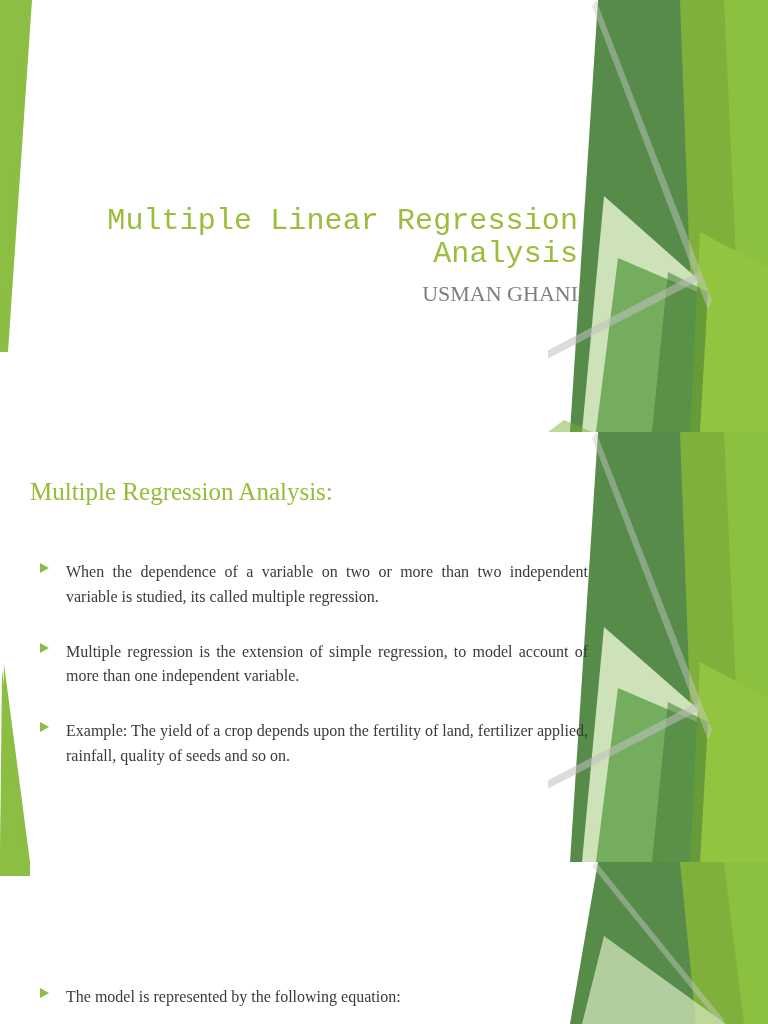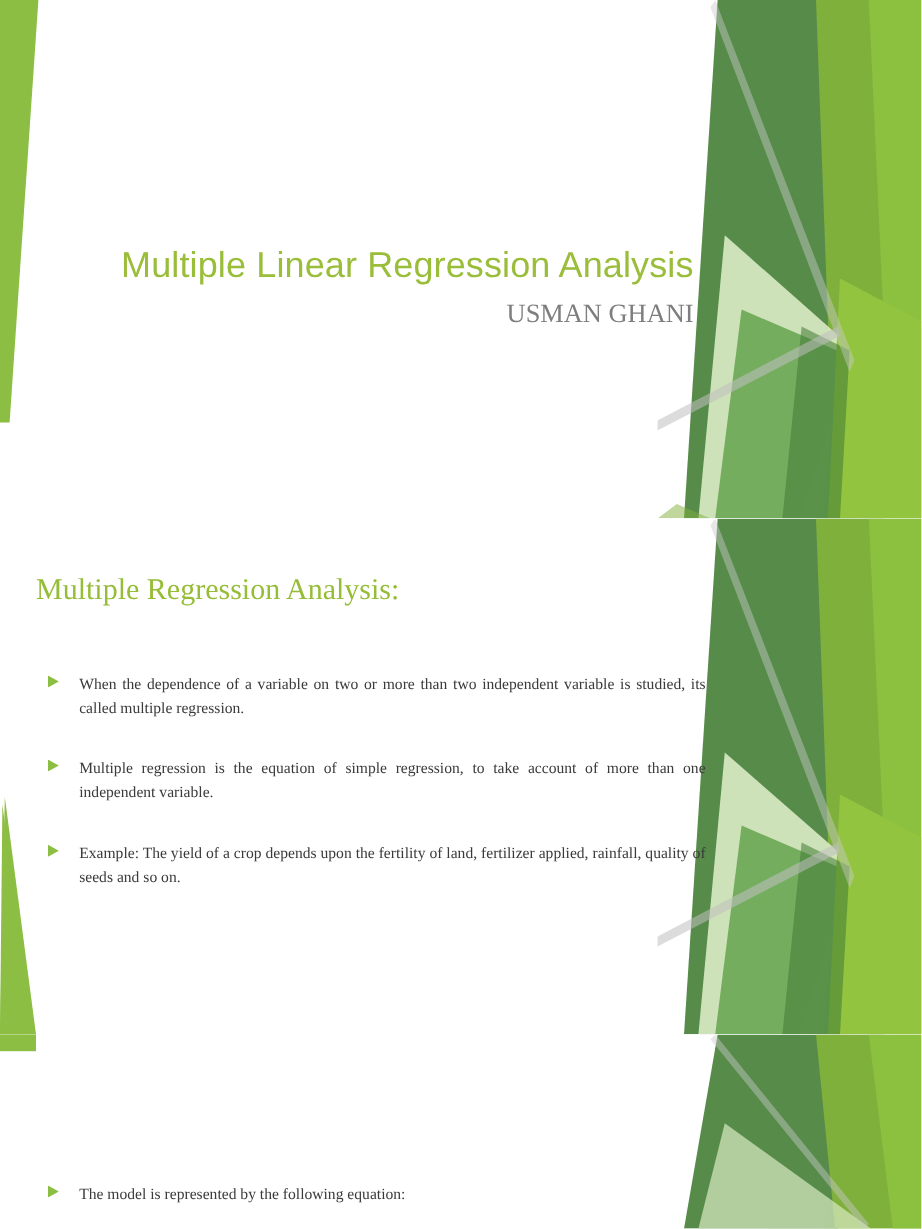--- a/index.html
+++ b/index.html
@@ -55,21 +55,21 @@
   
   .title-block {
     position: absolute;
     left: 0;
     top: 205px;
     width: 592px;
     text-align: right;
     padding-right: 14px;
   }
   .main-title {
-    font-family: Liberation Sans, sans-serif;
+    font-family: Liberation Mono, monospace;
     font-size: 30px;
     font-weight: 400;
     color: #9ABD3A;
     letter-spacing: 0.1px;
     line-height: 1.1;
   }
   .main-subtitle {
     font-family: "Liberation Serif", serif;
     font-size: 22px;
     font-weight: 400;
@@ -110,21 +110,21 @@
   .bullet-marker {
     flex: 0 0 26px;
     padding-top: 3px;
     line-height: 1;
   }
   .bullet-marker svg { display: block; }
 
   .bullet-text {
     flex: 1 1 auto;
     font-family: "Liberation Serif", serif;
-    font-size: 13px;
+    font-size: 16px;
     color: #3A3A3A;
     line-height: 1.55;
     text-align: justify;
     text-justify: inter-word;
   }
 </style>
 </head>
 <body>
 
 <div id="page">
@@ -200,21 +200,21 @@
         </span>
         <span class="bullet-text">When the dependence of a variable on two or more than two independent variable is studied, its called multiple regression.</span>
       </div>
 
       <div class="bullet-row">
         <span class="bullet-marker">
           <svg width="9" height="10" viewBox="0 0 9 10" aria-hidden="true">
             <polygon points="0,0 9,5 0,10" fill="#8CBE43"></polygon>
           </svg>
         </span>
-        <span class="bullet-text">Multiple regression is the equation of simple regression, to take account of more than one independent variable.</span>
+        <span class="bullet-text">Multiple regression is the extension of simple regression, to model account of more than one independent variable.</span>
       </div>
 
 
       <div class="bullet-row">
         <span class="bullet-marker">
           <svg width="9" height="10" viewBox="0 0 9 10" aria-hidden="true">
             <polygon points="0,0 9,5 0,10" fill="#8CBE43"></polygon>
           </svg>
         </span>
         <span class="bullet-text">Example: The yield of a crop depends upon the fertility of land, fertilizer applied, rainfall, quality of seeds and so on.</span>

